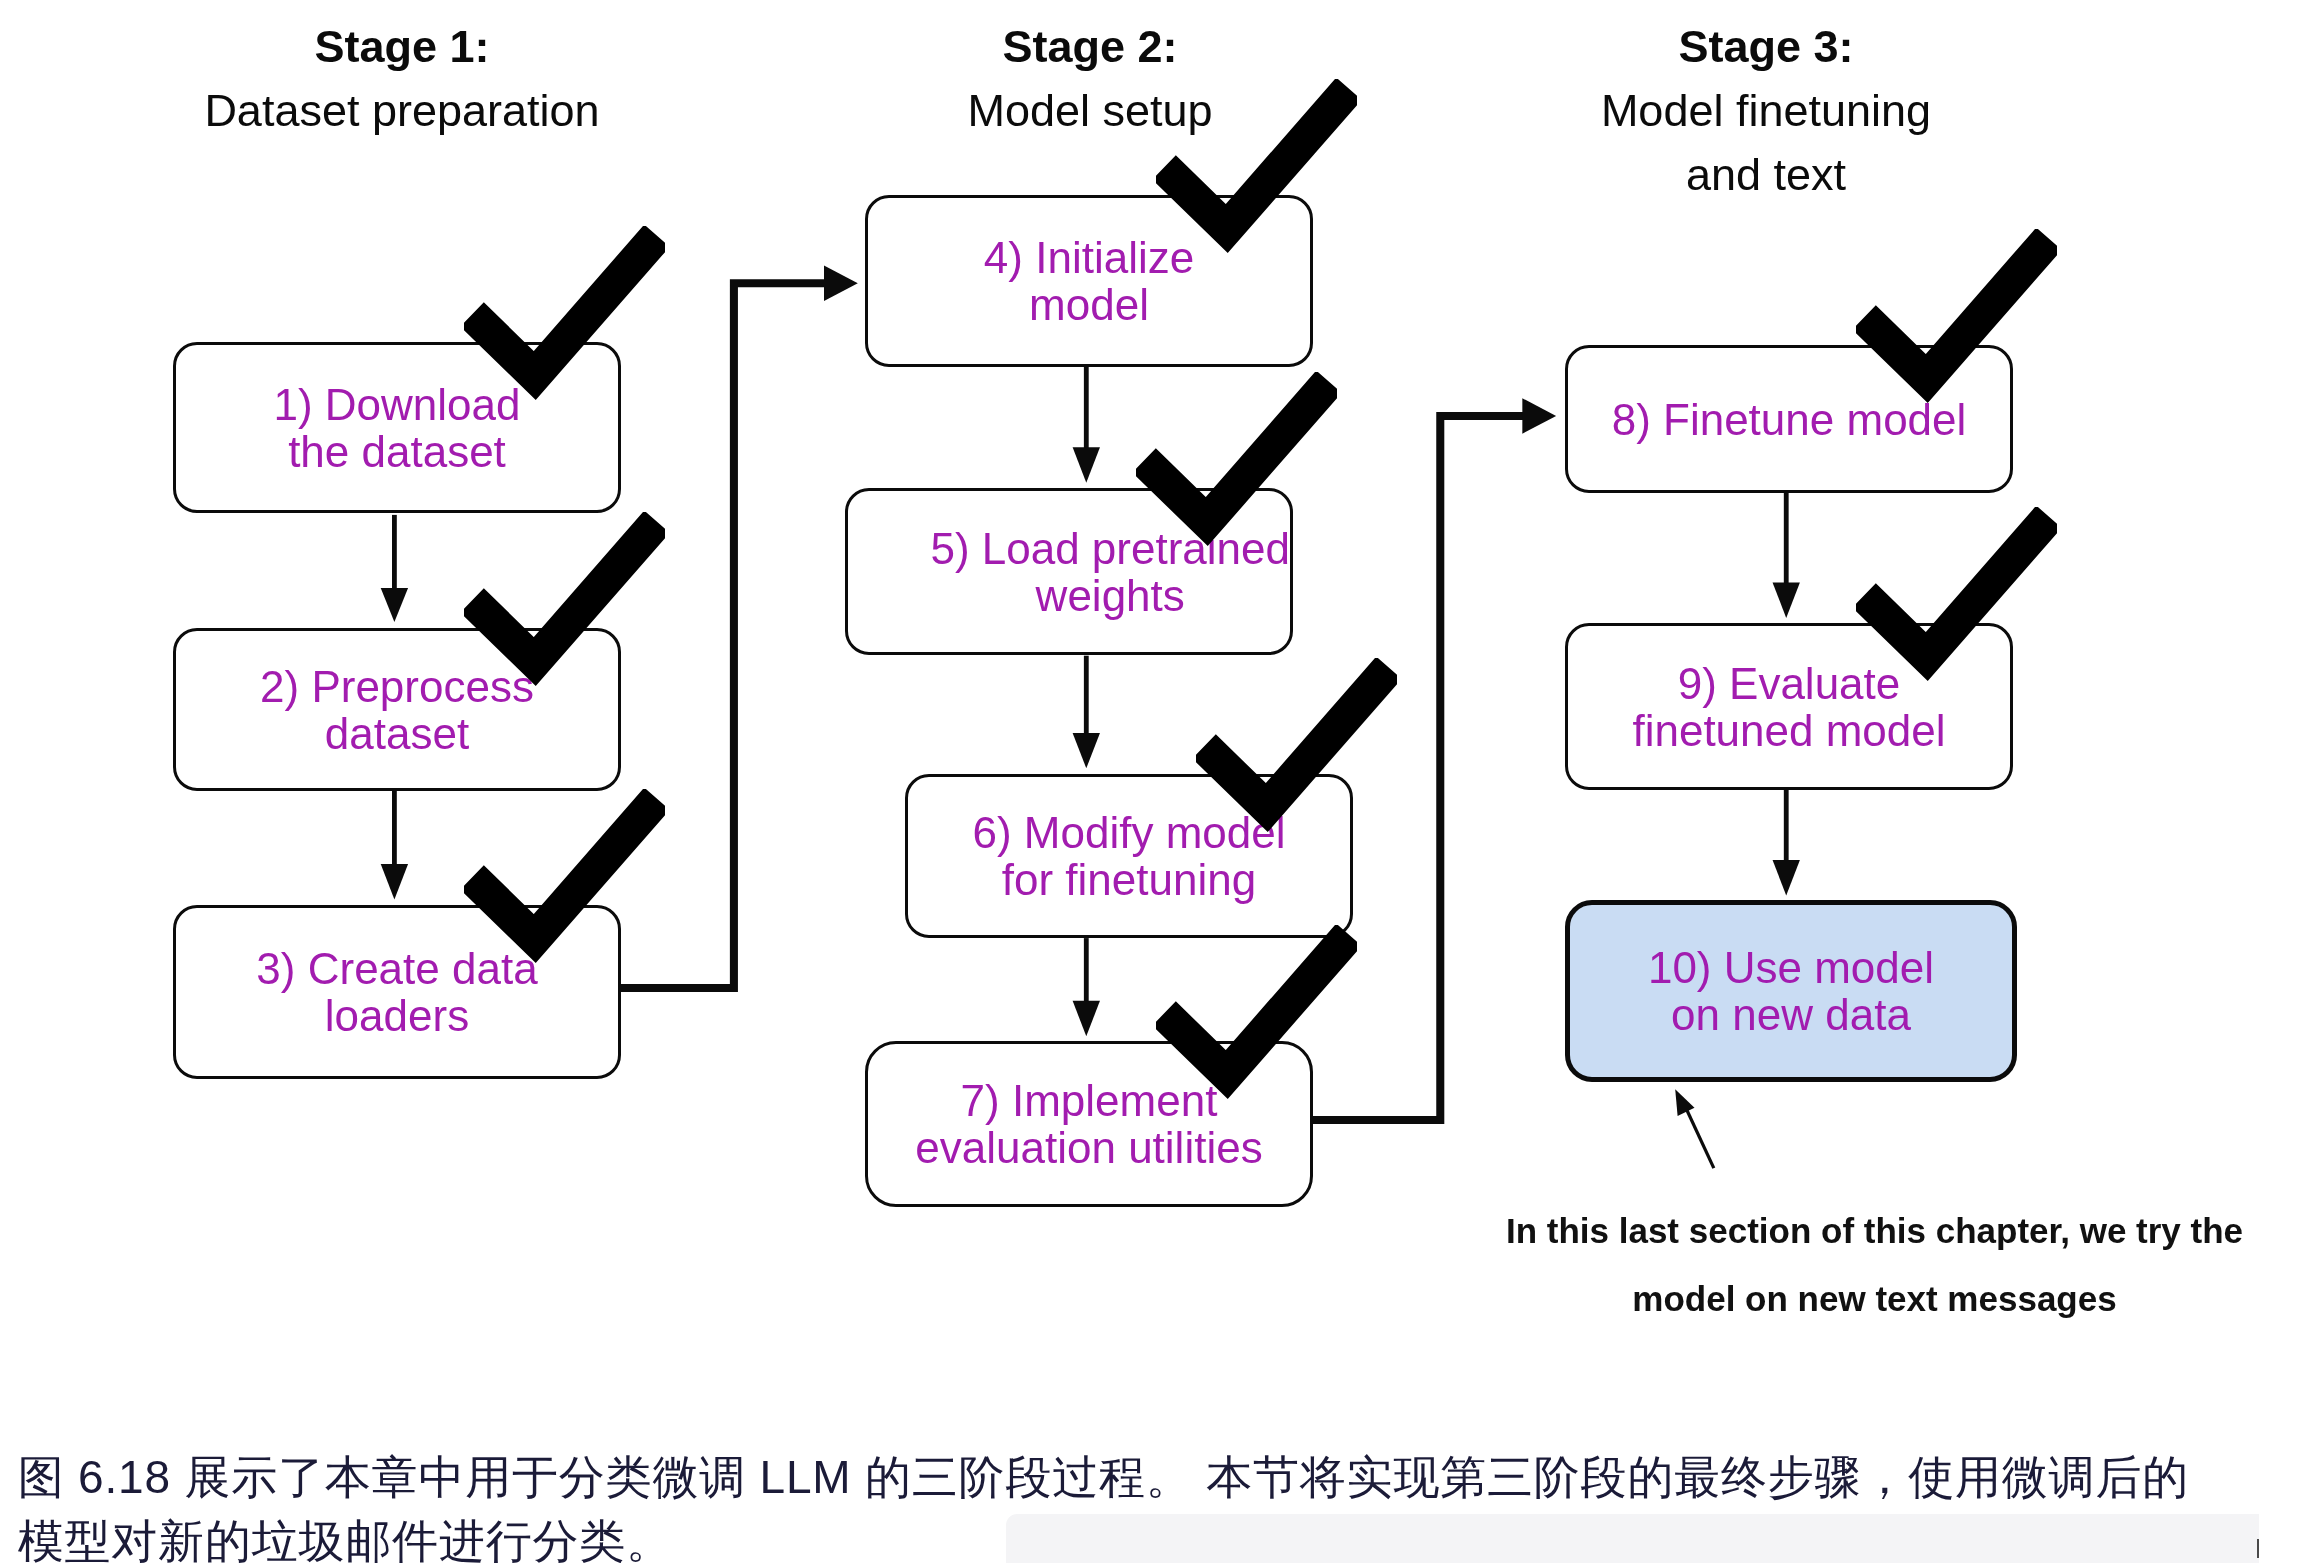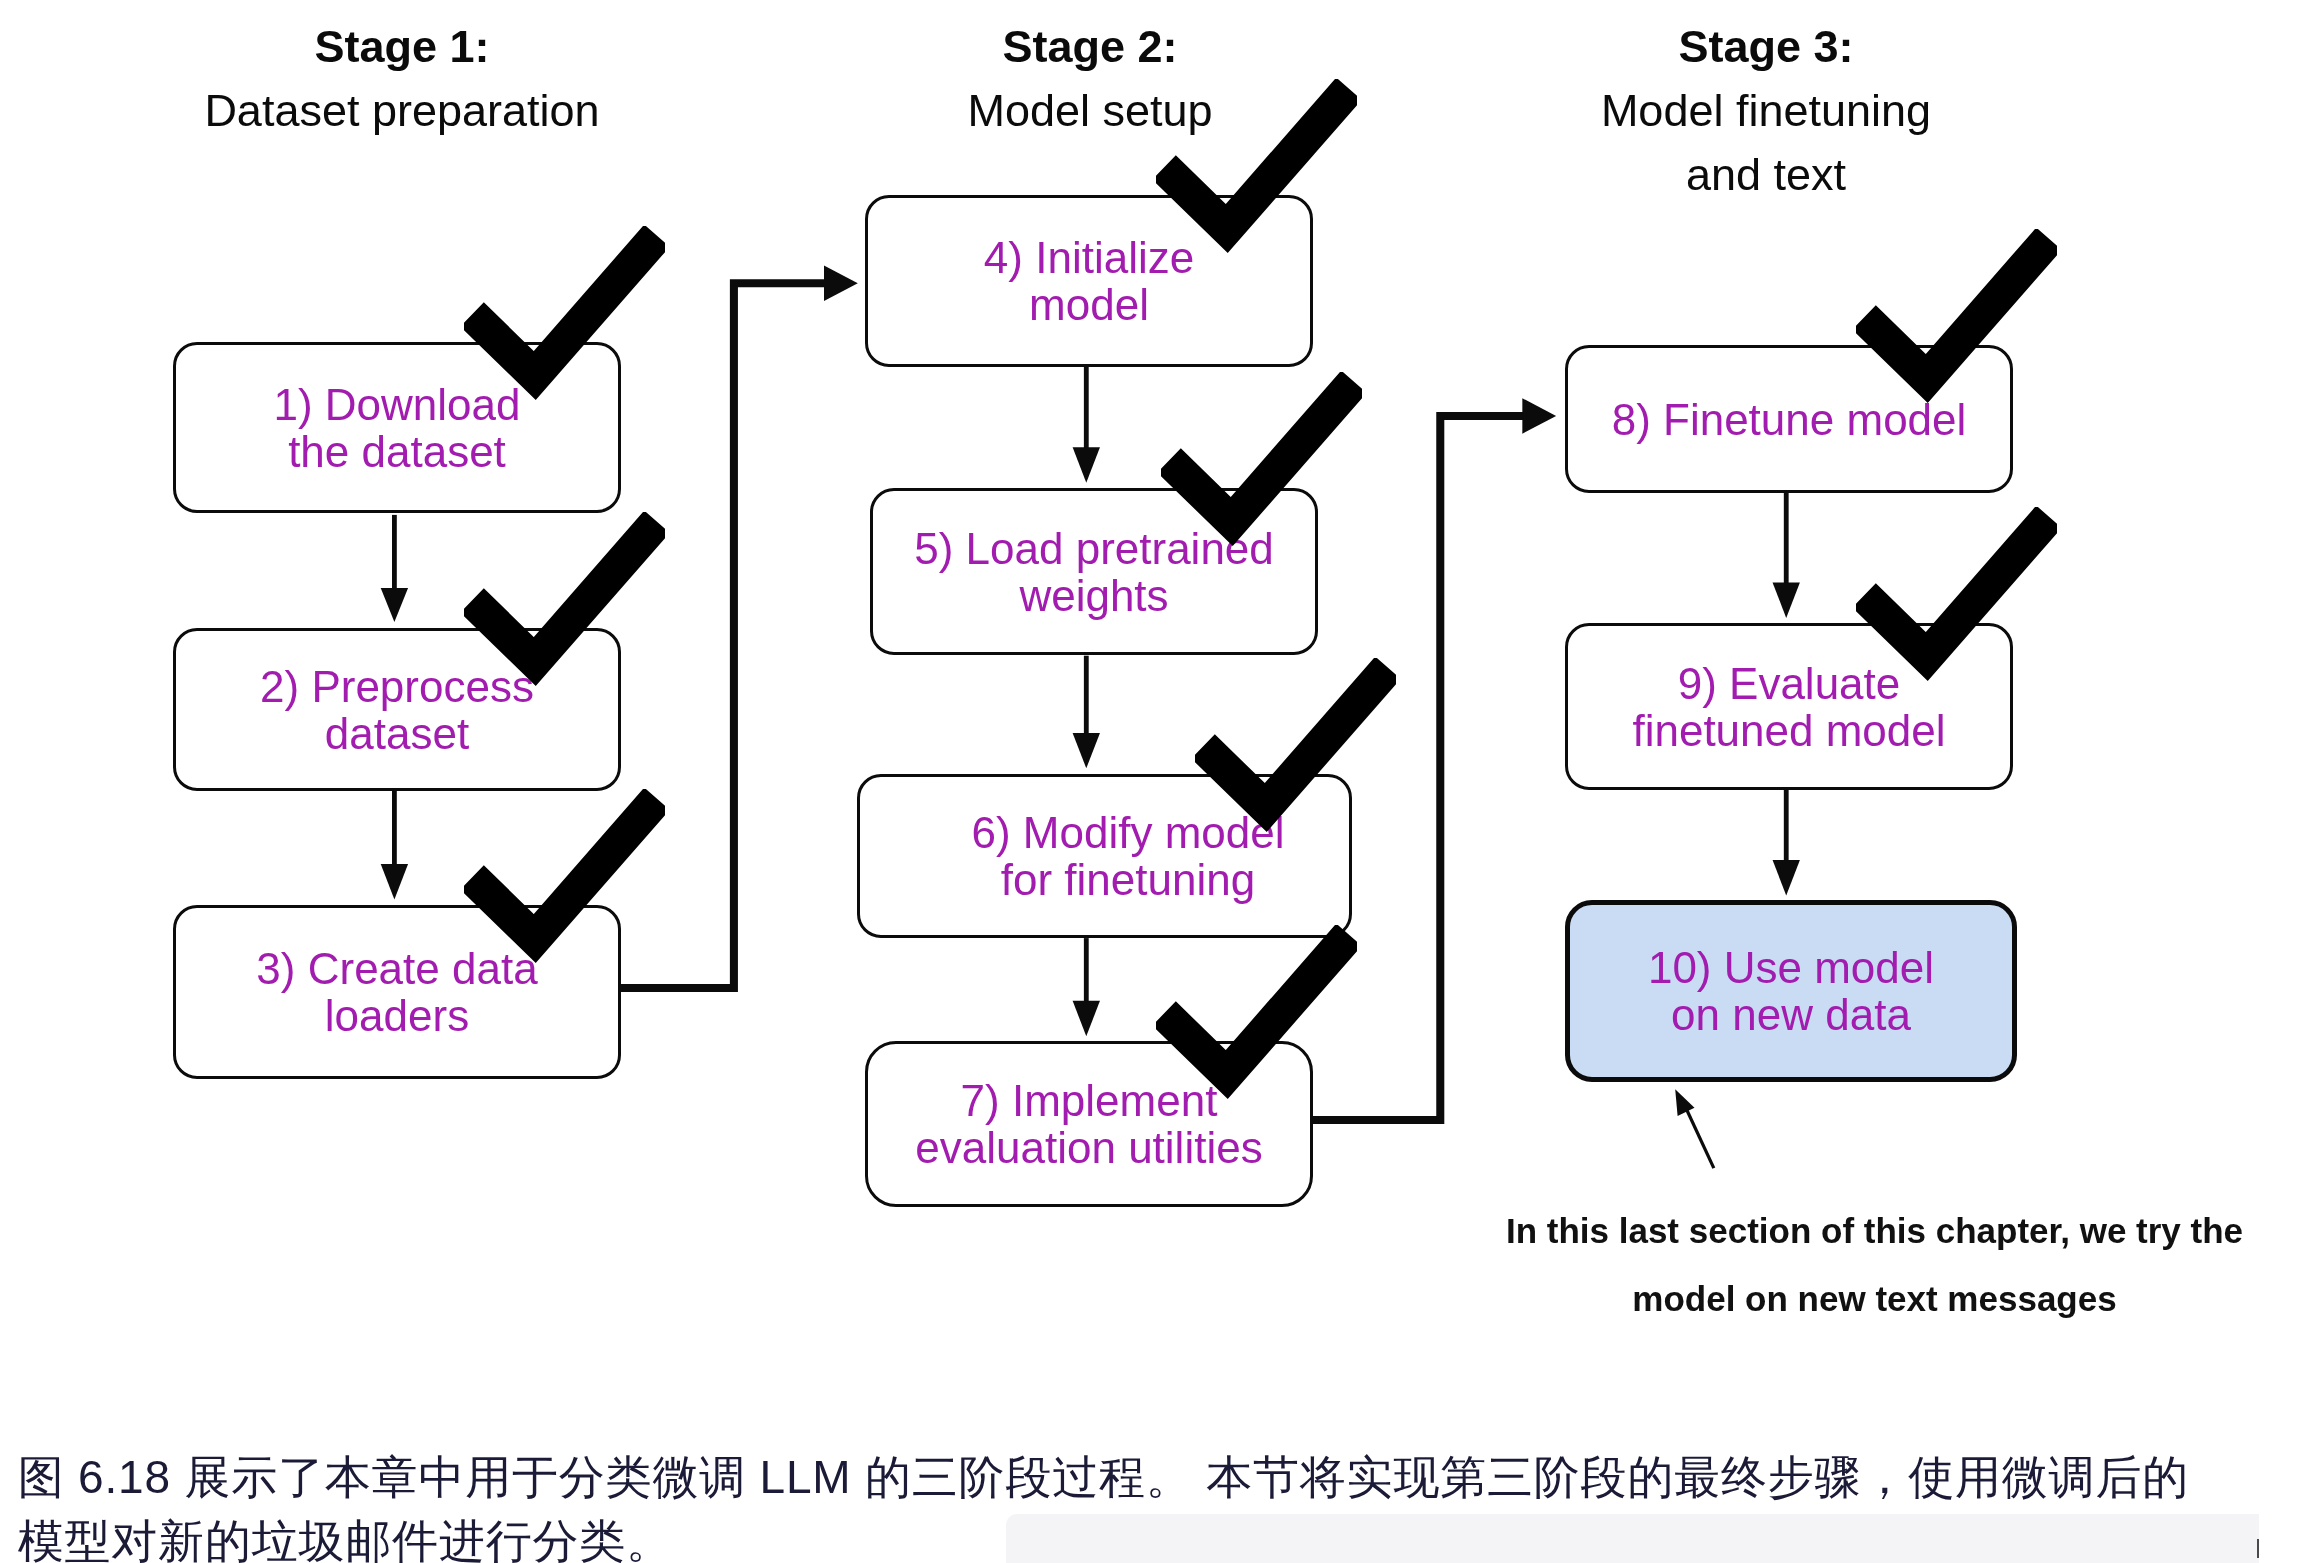--- a/index.html
+++ b/index.html
@@ -20,22 +20,22 @@
     font-size:44px;line-height:47px;color:#a21caf;}
   .step .lines span{display:block;}
   .step.highlight{background:var(--hl,#c9dcf3);border-width:5.6px;border-radius:27px;align-items:center;}
   .check{position:absolute;top:-119px;right:-47px;width:201px;height:193px;display:none;pointer-events:none;}
   .step.done .check{display:block;}
 
   #b1{left:173px;top:342px;width:442px;height:165px;}
   #b2{left:173px;top:628px;width:442px;height:157px;}
   #b3{left:173px;top:905px;width:442px;height:168px;}
   #b4{left:865px;top:195px;width:442px;height:166px;}
-  #b5{left:870px;top:488px;width:442px;height:161px;}
-  #b6{left:857px;top:774px;width:442px;height:158px;padding-left:47px;}
+  #b5{left:845px;top:488px;width:442px;height:161px;justify-content:flex-end;}
+  #b6{left:905px;top:774px;width:442px;height:158px;}
   #b7{left:865px;top:1041px;width:442px;height:160px;border-radius:31px;}
   #b8{left:1565px;top:345px;width:442px;height:142px;}
   #b9{left:1565px;top:623px;width:442px;height:161px;}
   #b10{left:1565px;top:900px;width:442px;height:172px;}
 
   
   .annotation{position:absolute;left:1444px;top:1197px;width:861px;z-index:1;
     text-align:center;font-weight:bold;font-size:35px;line-height:68px;color:#111;}
 
   

